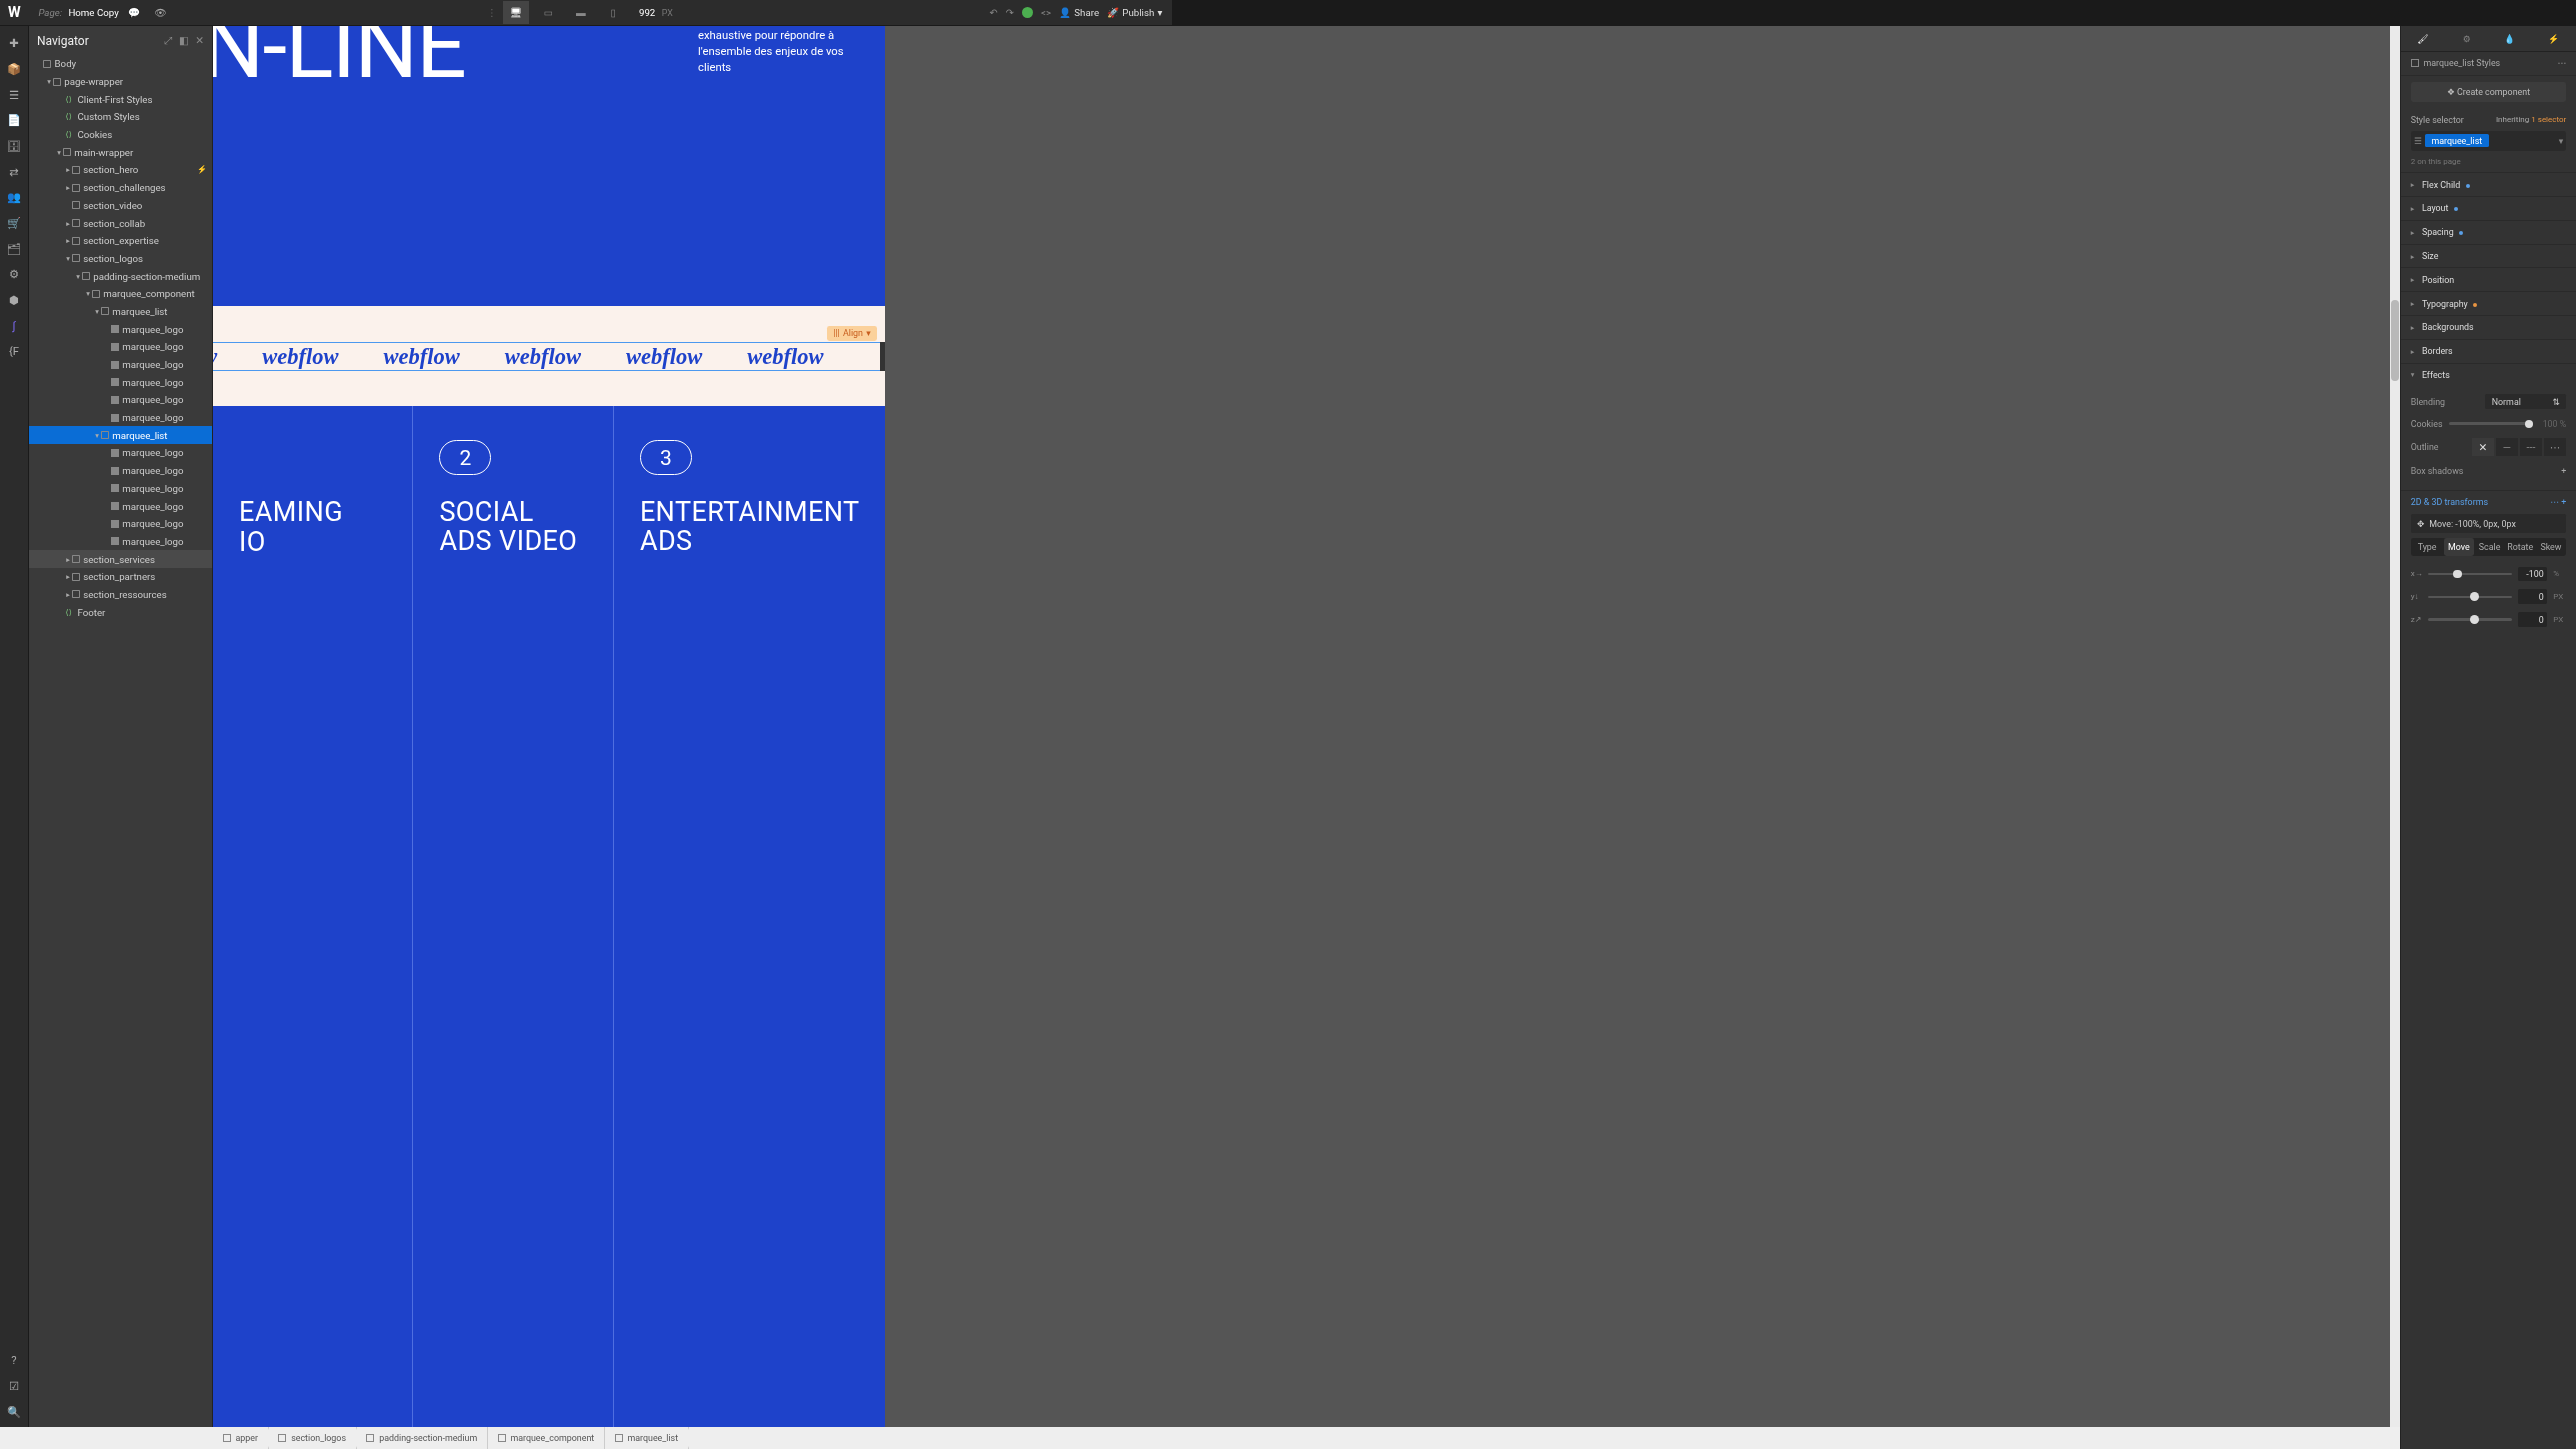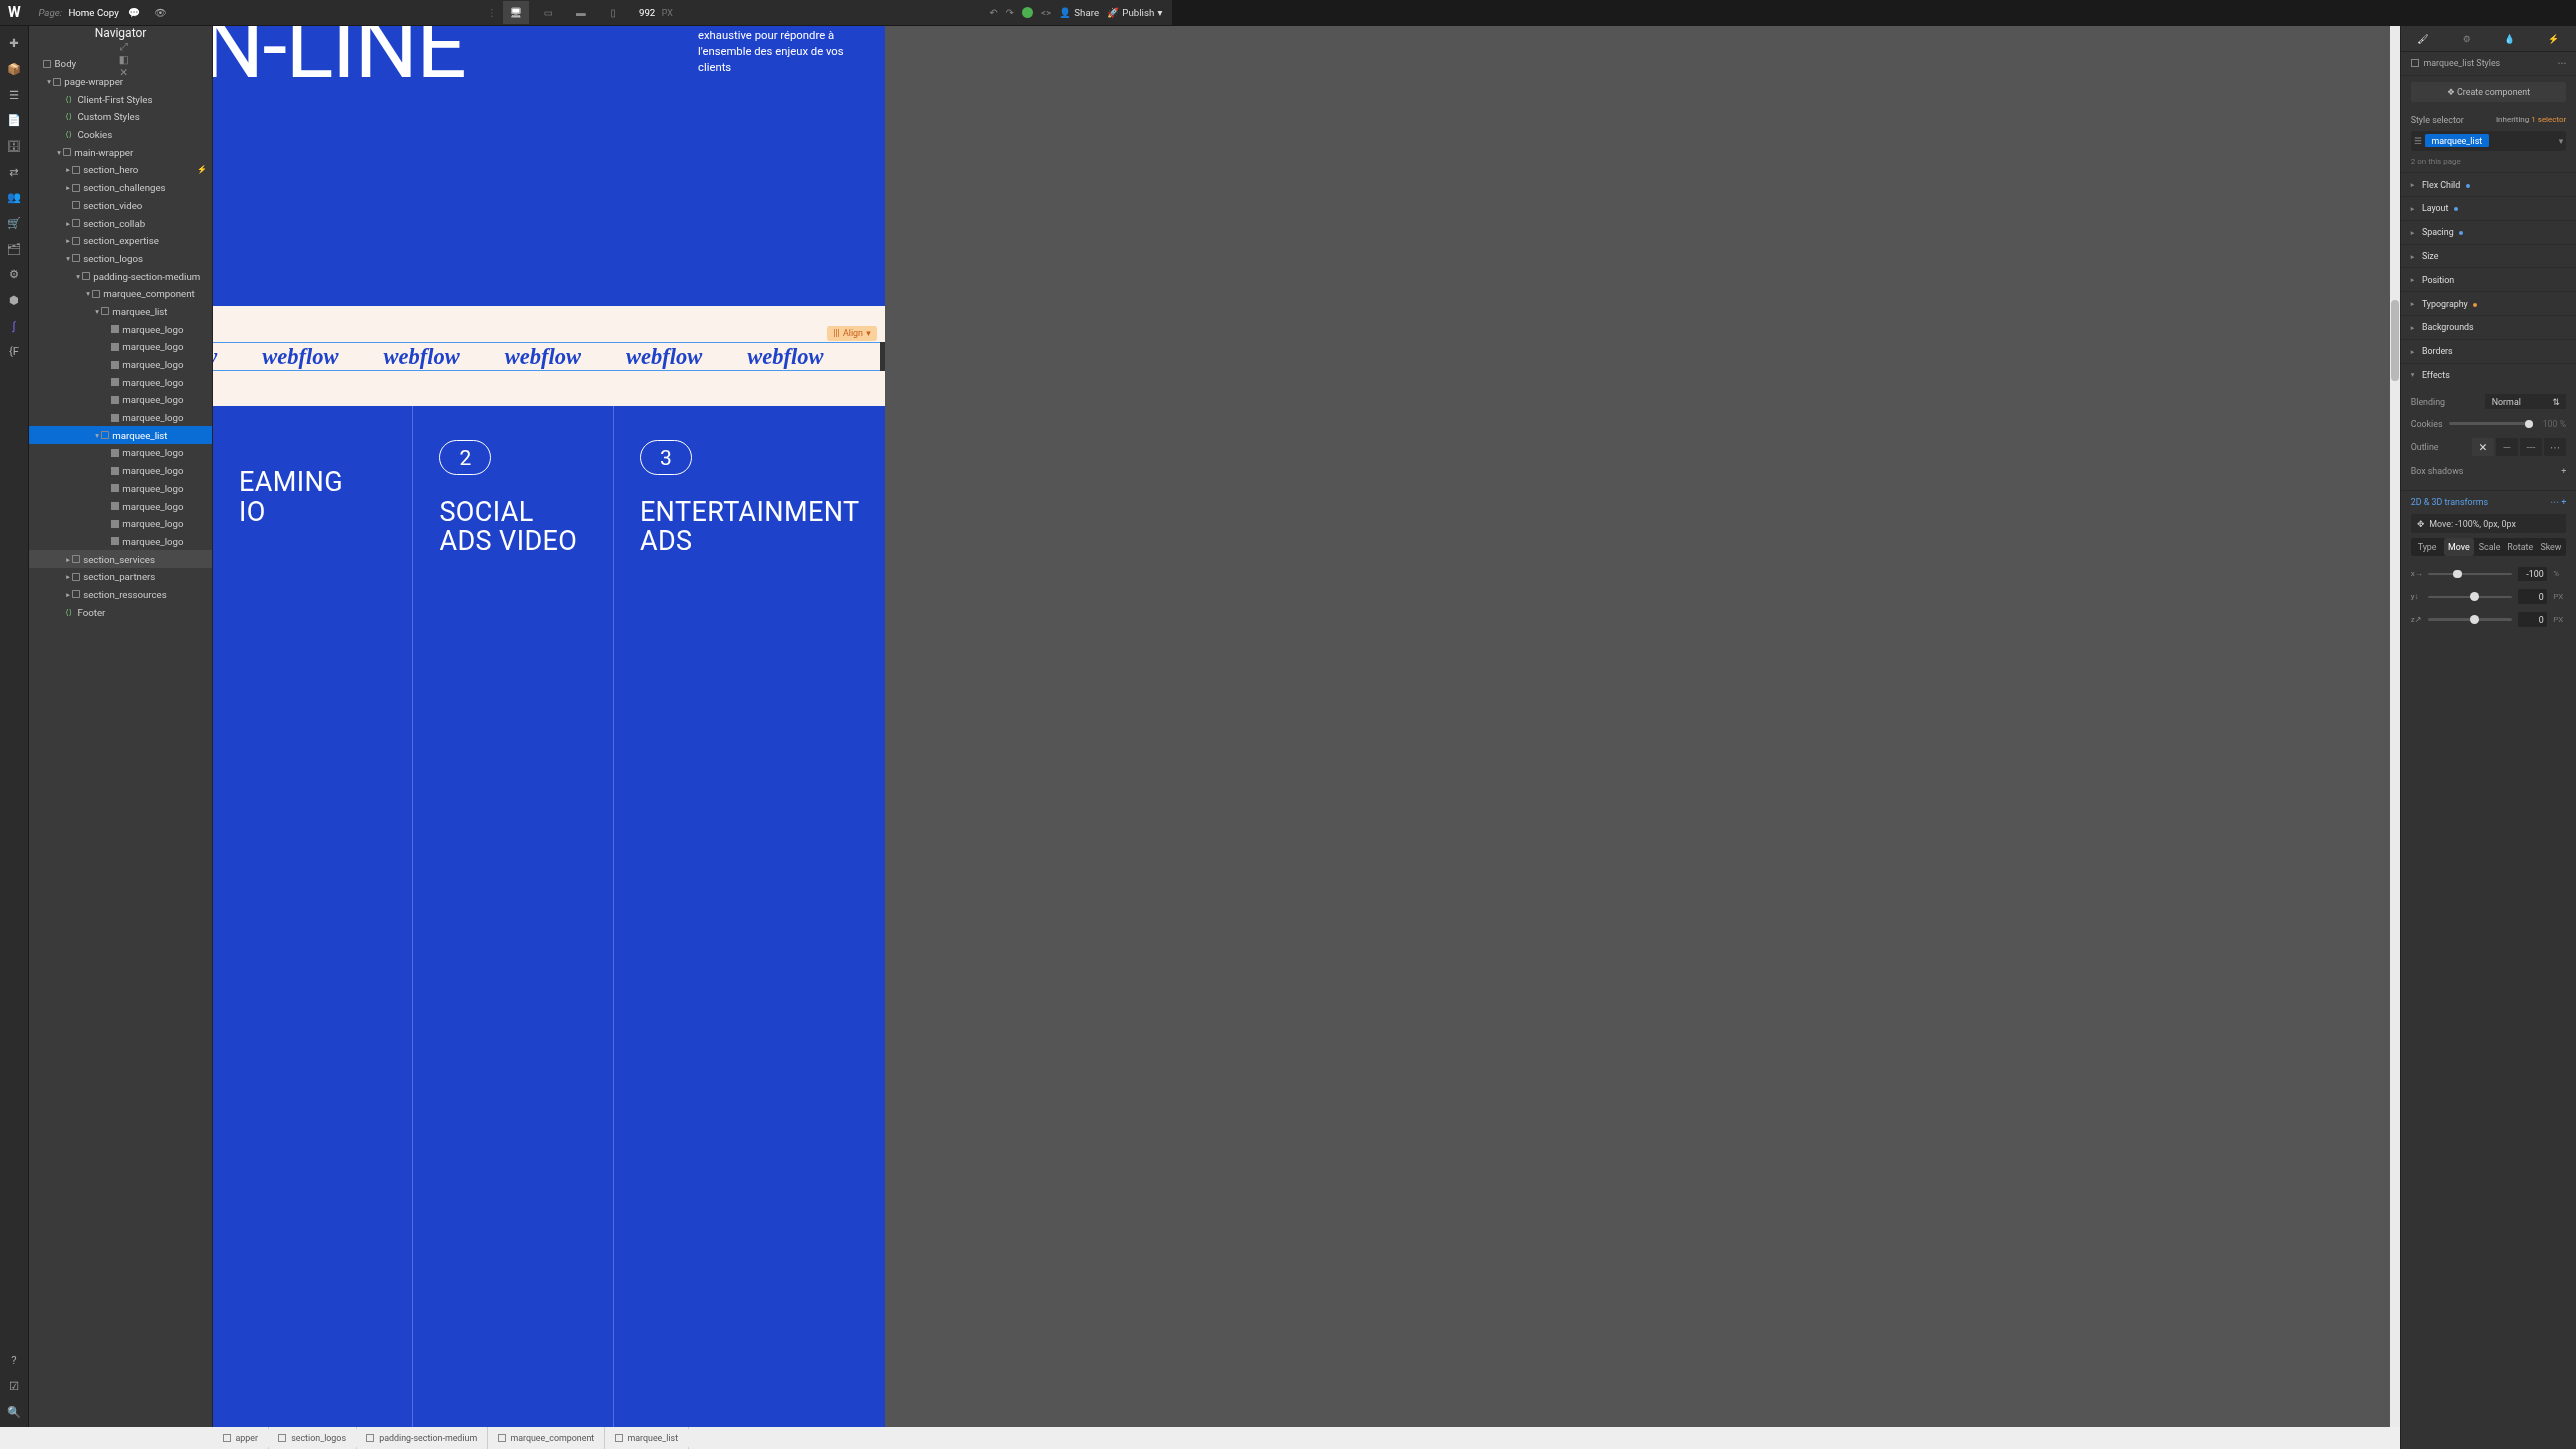--- a/index.html
+++ b/index.html
@@ -23,21 +23,21 @@
 .green-dot { width: 11.3px; height: 11.3px; background: #4caf50; border-radius: 50%; }
 .share-btn, .publish-btn { color: #ddd; font-size: 9.7px; display: flex; align-items: center; gap: 3.2px; cursor: pointer; }
 
 
 .left-rail { position: absolute; top: 26px; left: 0; width: 29px; bottom: 0; background: #2c2c2c; display: flex; flex-direction: column; align-items: center; padding-top: 6.4px; gap: 3.2px; border-right: 0.8px solid #1a1a1a; }
 .rail-icon { width: 22.5px; height: 22.5px; display: flex; align-items: center; justify-content: center; color: #aaa; cursor: pointer; font-size: 11.3px; }
 .rail-spacer { flex: 1; }
 
 
 .nav-panel { position: absolute; top: 26px; left: 29px; width: 184px; bottom: 22px; background: #3a3a3a; border-right: 0.8px solid #222; display: flex; flex-direction: column; }
-.nav-header { height: 29px; display: flex; align-items: center; padding: 0 8px; color: #eee; font-size: 12px; flex-direction: column; }
+.nav-header { height: 29px; display: flex; align-items: center; padding: 0 8px; color: #eee; font-size: 12px; }
 .nav-header-title { flex: 1; }
 .nav-header-icon { color: #888; margin-left: 6.4px; cursor: pointer; font-size: 10.5px; }
 .nav-tree { flex: 1; overflow-y: auto; font-size: 9.7px; }
 .tree-row { height: 17.7px; display: flex; align-items: center; color: #ccc; cursor: pointer; white-space: nowrap; position: relative; }
 .tree-row.selected { background: #0a6dd6; color: #fff; }
 .tree-row.hovered { background: #4a4a4a; }
 .tree-indent { display: inline-block; }
 .tree-caret { width: 8px; font-size: 7.2px; color: #aaa; display: inline-flex; justify-content: center; }
 .tree-icon { width: 11.3px; height: 11.3px; display: inline-flex; align-items: center; justify-content: center; margin-right: 3.2px; font-size: 8px; }
 .tree-icon.div { border: 0.8px solid #888; border-radius: 0.8px; width: 8px; height: 8px; }
@@ -390,21 +390,21 @@
       <span class="marquee-item" style="margin-left:-48px">webflow</span>
       <span class="marquee-item">webflow</span>
       <span class="marquee-item">webflow</span>
       <span class="marquee-item">webflow</span>
       <span class="marquee-item">webflow</span>
       <span class="marquee-item">webflow</span>
     </div>
     <div class="drag-handle"></div>
     <div class="cards-row">
       <div class="card">
-        <div class="card-title" style="margin-top:28px">EAMING<br>IO</div>
+        <div class="card-title" style="margin-top:58px">EAMING<br>IO</div>
       </div>
       <div class="card">
         <div class="card-num">2</div>
         <div class="card-title">SOCIAL ADS VIDEO</div>
       </div>
       <div class="card">
         <div class="card-num">3</div>
         <div class="card-title">ENTERTAINMENT ADS</div>
       </div>
     </div>

